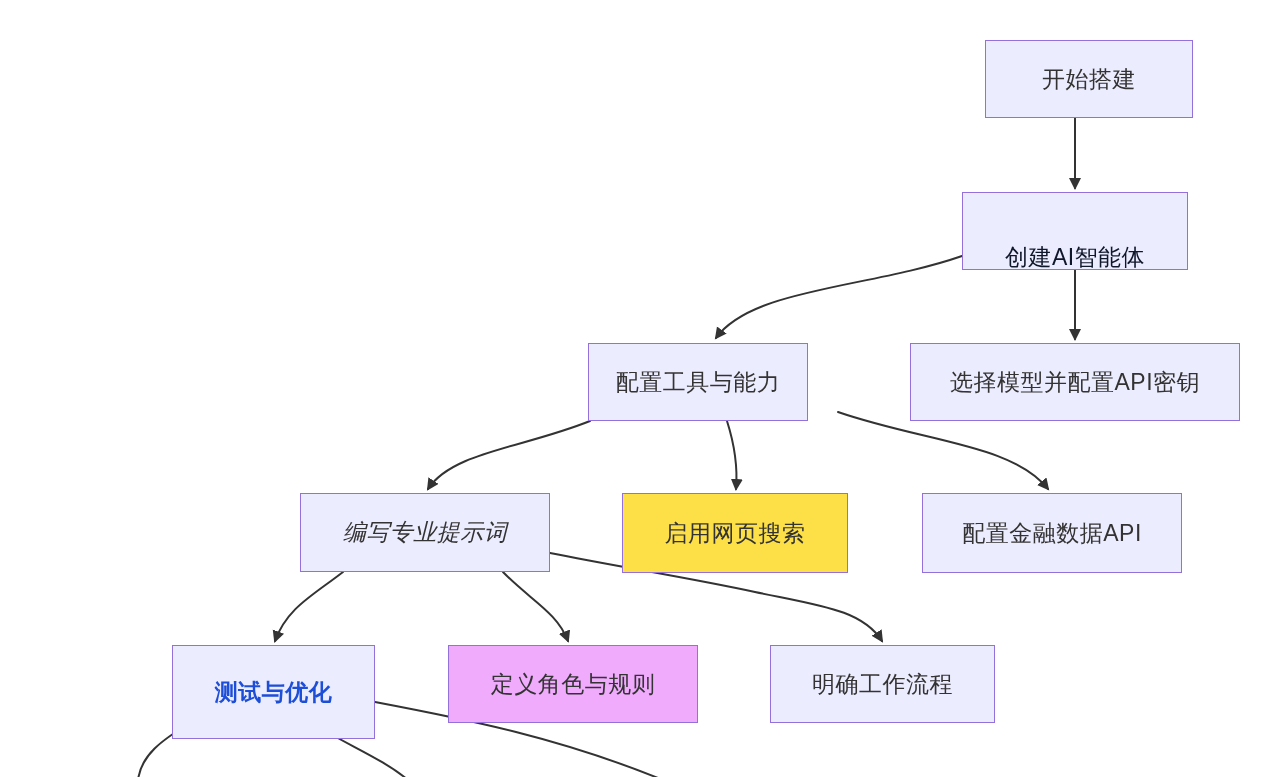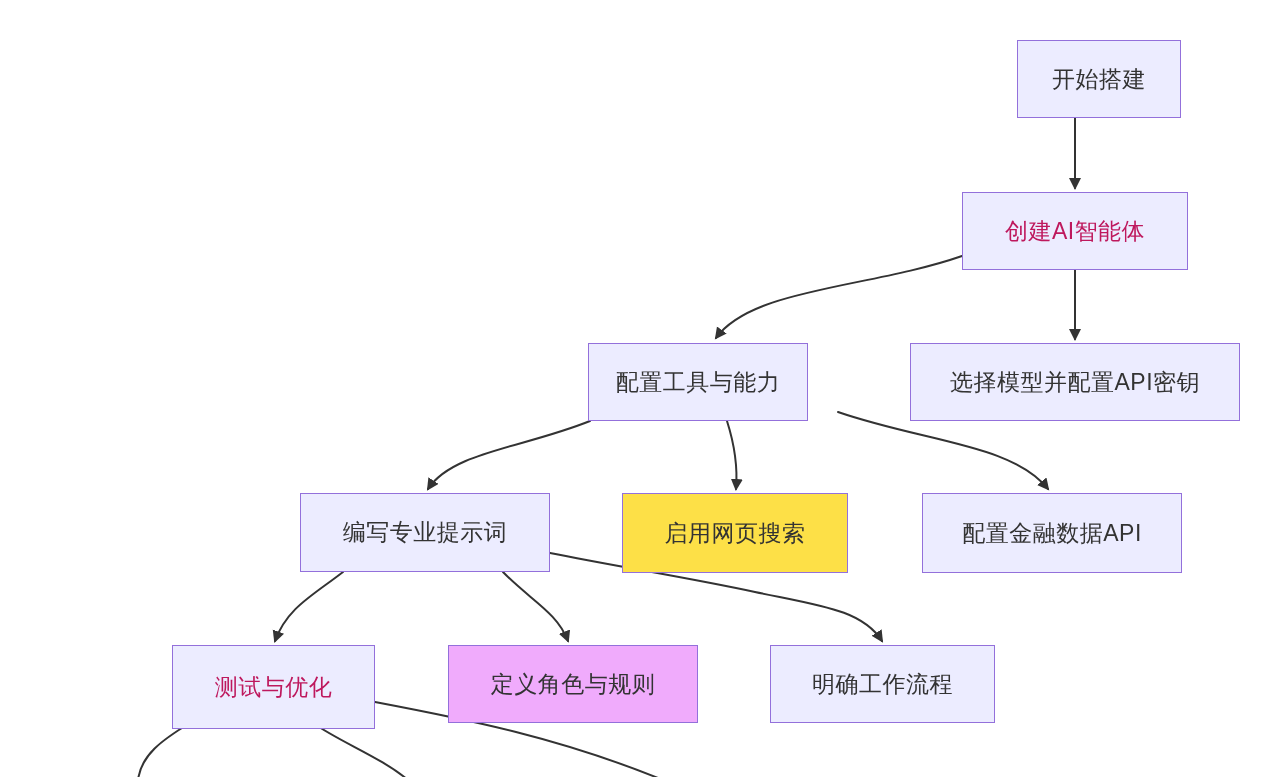--- a/index.html
+++ b/index.html
@@ -58,42 +58,42 @@
         <path d="M838 412 C 925 442, 1012 444, 1048 489" class="edge" stroke="#333333" marker-end="url(#arrowhead)"></path>
         <path d="M343 572 C 312 596, 287 608, 275 641" class="edge" stroke="#333333" marker-end="url(#arrowhead)"></path>
         <path d="M503 572 C 530 600, 557 612, 568 641" class="edge" stroke="#333333" marker-end="url(#arrowhead)"></path>
         <path d="M550 553 C 620 567, 690 578, 755 592 C 822 606, 862 610, 882 641" class="edge" stroke="#333333" marker-end="url(#arrowhead)"></path>
         <path d="M190 723 C 162 740, 141 755, 138 780" class="edge" stroke="#333333"></path>
         <path d="M313 723 C 340 742, 382 758, 408 780" class="edge" stroke="#333333"></path>
         <path d="M375 702 C 470 720, 560 738, 663 780" class="edge" stroke="#333333"></path>
       </g>
   </svg>
   <div id="node-layer">
-      <div class="node" style="left: 985px; top: 40px; width: 164px; height: 78px; background: rgb(236, 236, 255); border: 1.4px solid rgb(147, 112, 219); color: rgb(51, 51, 51); margin-left: 32px;">
+      <div class="node" style="left: 985px; top: 40px; width: 208px; height: 78px; background: rgb(236, 236, 255); border: 1.4px solid rgb(147, 112, 219); color: rgb(51, 51, 51);">
         <span>开始搭建</span>
       </div>
-      <div class="node" style="left: 962px; top: 192px; width: 226px; height: 78px; background: rgb(236, 236, 255); border: 1.4px solid rgb(147, 112, 219); color: #be185d;">
+      <div class="node" style="left: 962px; top: 192px; width: 226px; height: 78px; background: rgb(236, 236, 255); border: 1.4px solid rgb(147, 112, 219); color: #0f172a; align-items: flex-end;">
         <span>创建AI智能体</span>
       </div>
       <div class="node" style="left: 588px; top: 343px; width: 220px; height: 78px; background: rgb(236, 236, 255); border: 1.4px solid rgb(147, 112, 219); color: rgb(51, 51, 51);">
         <span>配置工具与能力</span>
       </div>
       <div class="node" style="left: 910px; top: 343px; width: 330px; height: 78px; background: rgb(236, 236, 255); border: 1.4px solid rgb(147, 112, 219); color: rgb(51, 51, 51);">
         <span>选择模型并配置API密钥</span>
       </div>
-      <div class="node" style="left: 300px; top: 493px; width: 250px; height: 79px; background: rgb(236, 236, 255); border: 1.4px solid rgb(147, 112, 219); color: rgb(51, 51, 51);">
+      <div class="node" style="left: 300px; top: 493px; width: 250px; height: 79px; background: rgb(236, 236, 255); border: 1.4px solid rgb(147, 112, 219); color: rgb(51, 51, 51); font-style: italic;">
         <span>编写专业提示词</span>
       </div>
       <div class="node" style="left: 622px; top: 493px; width: 226px; height: 80px; background: #fde047; border: 1.4px solid rgb(147, 112, 219); color: rgb(51, 51, 51);">
         <span>启用网页搜索</span>
       </div>
       <div class="node" style="left: 922px; top: 493px; width: 260px; height: 80px; background: rgb(236, 236, 255); border: 1.4px solid rgb(147, 112, 219); color: rgb(51, 51, 51);">
         <span>配置金融数据API</span>
       </div>
-      <div class="node" style="left: 172px; top: 645px; width: 203px; height: 84px; background: rgb(236, 236, 255); border: 1.4px solid rgb(147, 112, 219); color: #be185d;">
+      <div class="node" style="left: 172px; top: 645px; width: 203px; height: 94px; background: rgb(236, 236, 255); border: 1.4px solid rgb(147, 112, 219); color: #1d4ed8; font-weight: bold;">
         <span>测试与优化</span>
       </div>
       <div class="node" style="left: 448px; top: 645px; width: 250px; height: 78px; background: #f0abfc; border: 1.4px solid rgb(147, 112, 219); color: rgb(51, 51, 51);">
         <span>定义角色与规则</span>
       </div>
       <div class="node" style="left: 770px; top: 645px; width: 225px; height: 78px; background: rgb(236, 236, 255); border: 1.4px solid rgb(147, 112, 219); color: rgb(51, 51, 51);">
         <span>明确工作流程</span>
       </div>
     </div>
 </div>

